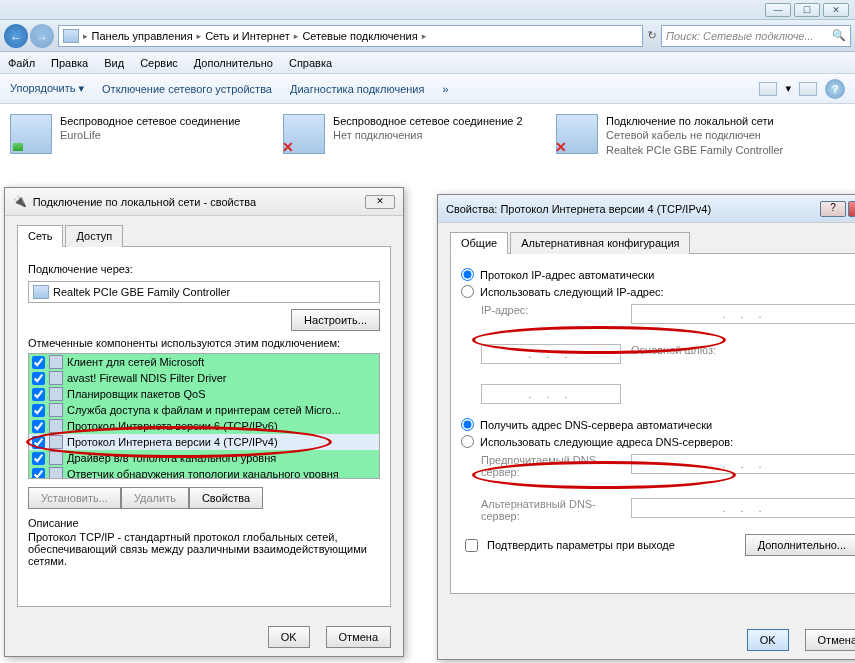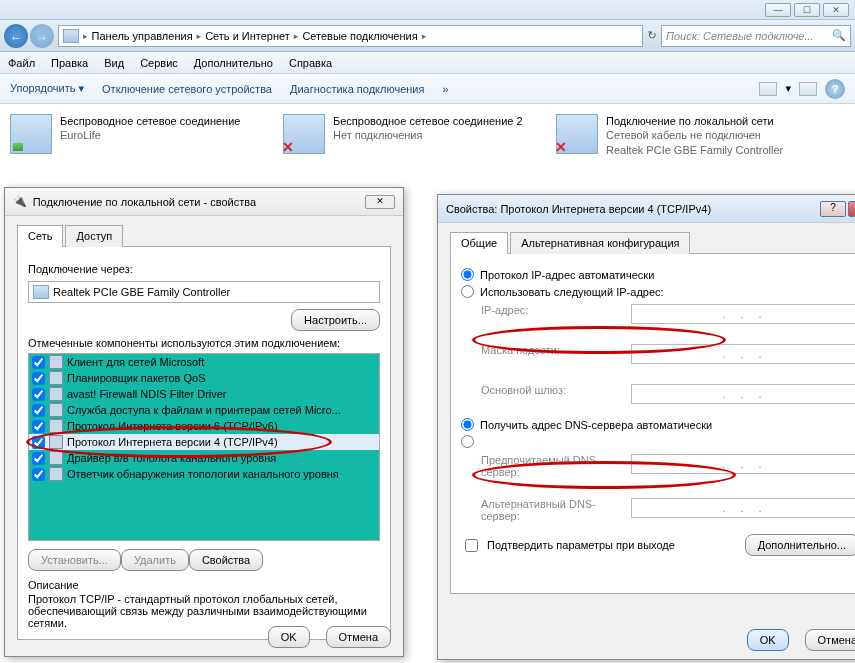--- a/index.html
+++ b/index.html
@@ -44,22 +44,22 @@
 .dlg1 { left:4px; top:187px; width:400px; height:470px; }
 .dlg-title { height:28px; background:linear-gradient(#f8f8f8,#e8e8e8); display:flex; align-items:center; padding:0 8px; gap:6px; border-bottom:1px solid #ccc; }
 .dlg-title .x { margin-left:auto; width:30px; height:14px; border:1px solid #999; background:#eee; text-align:center; font-size:9px; border-radius:2px; }
 .dlg-body { padding:8px 12px; }
 .tabs { display:flex; border-bottom:1px solid #aaa; }
 .tab { padding:4px 10px; background:#f0f0f0; border:1px solid #aaa; border-bottom:none; margin-right:2px; position:relative; top:1px; }
 .tab.active { background:#fff; border-bottom:1px solid #fff; }
 .tab-panel { background:#fff; border:1px solid #aaa; border-top:none; padding:10px; min-height:360px; }
 .field-row { margin:6px 0; }
 .txt-input { width:100%; height:22px; border:1px solid #aaa; background:#fff; padding:0 4px; display:flex; align-items:center; gap:4px; }
-.btn { height:22px; padding:0 12px; background:linear-gradient(#fdfdfd,#e2e2e2); border:1px solid #888; border-radius:8px; display:inline-flex; align-items:center; }
-.comp-list { border:1px solid #aaa; height:188px; overflow:hidden; margin-top:4px; background:#14b8a6; }
+.btn { height:22px; padding:0 12px; background:linear-gradient(#fdfdfd,#e2e2e2); border:1px solid #888; border-radius:0; display:inline-flex; align-items:center; }
+.comp-list { border:1px solid #aaa; height:126px; overflow:hidden; margin-top:4px; background:#86efac; }
 .comp-item { display:flex; align-items:center; gap:4px; padding:1px 3px; }
 .comp-item input { margin:0; }
 .comp-item .ico { width:14px; height:14px; background:#c8d8e8; border:1px solid #88a; display:inline-block; }
 .desc-box { margin-top:8px; }
 .dlg-footer { position:absolute; bottom:8px; right:12px; display:flex; gap:16px; }
 
 
 .dlg2 { left:437px; top:194px; width:446px; height:466px; }
 .dlg2 .dlg-title { background:linear-gradient(#eaf2fb,#cfe0f2); }
 .dlg2 .close-red { margin-left:auto; display:flex; gap:2px; }
@@ -181,26 +181,26 @@
       <div>Отмеченные компоненты используются этим подключением:</div>
       <div class="comp-list">
         <div class="comp-item">
             <input type="checkbox" checked="" style="">
             <span class="ico"></span>
             <span>Клиент для сетей Microsoft</span>
           </div>
         <div class="comp-item">
             <input type="checkbox" checked="" style="">
             <span class="ico"></span>
+            <span>avast! Firewall NDIS Filter Driver</span>
+          </div>
+        <div class="comp-item">
+            <input type="checkbox" checked="" style="">
+            <span class="ico"></span>
             <span>Планировщик пакетов QoS</span>
-          </div>
-        <div class="comp-item">
-            <input type="checkbox" checked="" style="">
-            <span class="ico"></span>
-            <span>avast! Firewall NDIS Filter Driver</span>
           </div>
         <div class="comp-item">
             <input type="checkbox" checked="" style="">
             <span class="ico"></span>
             <span>Служба доступа к файлам и принтерам сетей Micro...</span>
           </div>
         <div class="comp-item">
             <input type="checkbox" checked="" style="">
             <span class="ico"></span>
             <span>Протокол Интернета версии 6 (TCP/IPv6)</span>
@@ -257,32 +257,32 @@
         <input type="radio" name="ip" checked="" style="">
         <span>Протокол IP-адрес автоматически</span>
       </div>
       <div class="radio-row">
         <input type="radio" name="ip" style="">
         <span>Использовать следующий IP-адрес:</span>
       </div>
       <div class="ip-grid">
         <label>IP-адрес:</label>
         <div class="ip-field">.   .   .</div>
-        <label>Маска подсети:</label>
         <div class="ip-field">.   .   .</div>
         <label>Основной шлюз:</label>
         <div class="ip-field">.   .   .</div>
       </div>
 
       <div class="radio-row" style="margin-top:14px;">
         <input type="radio" name="dns" checked="" style="">
         <span>Получить адрес DNS-сервера автоматически</span>
       </div>
       <div class="radio-row">
         <input type="radio" name="dns" style="">
+        <span>Использовать следующие адреса DNS-серверов:</span>
       </div>
       <div class="ip-grid">
         <label>Предпочитаемый DNS-сервер:</label>
         <div class="ip-field">.   .   .</div>
         <label>Альтернативный DNS-сервер:</label>
         <div class="ip-field">.   .   .</div>
       </div>
 
       <div class="chk-row">
         <input type="checkbox" style="">

